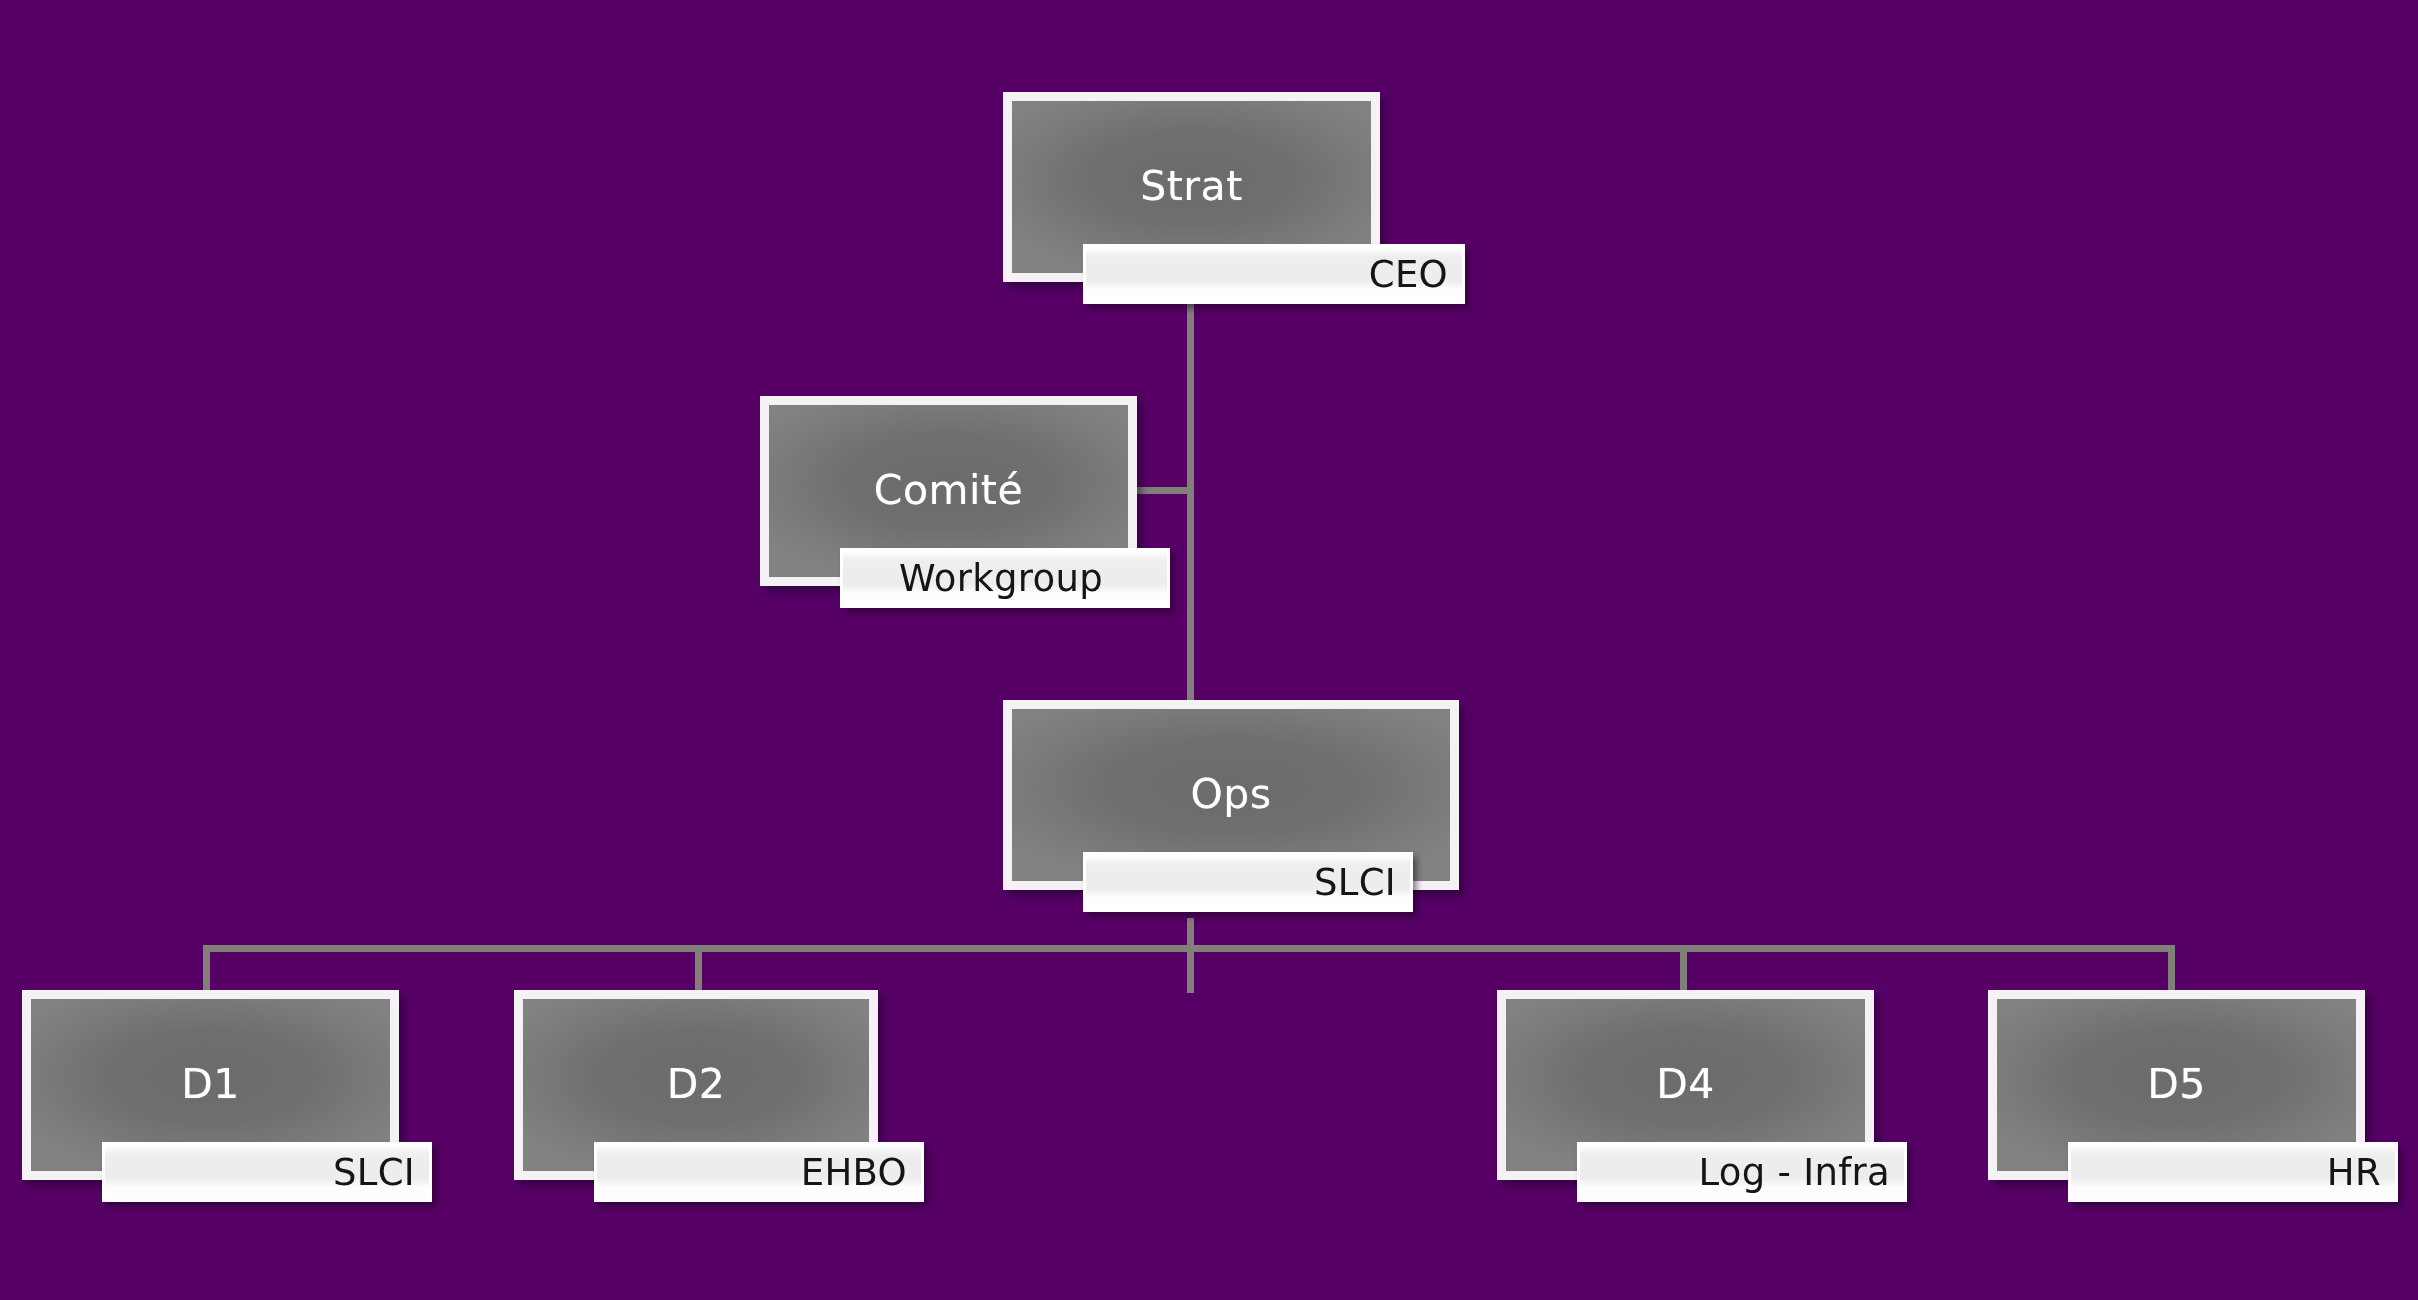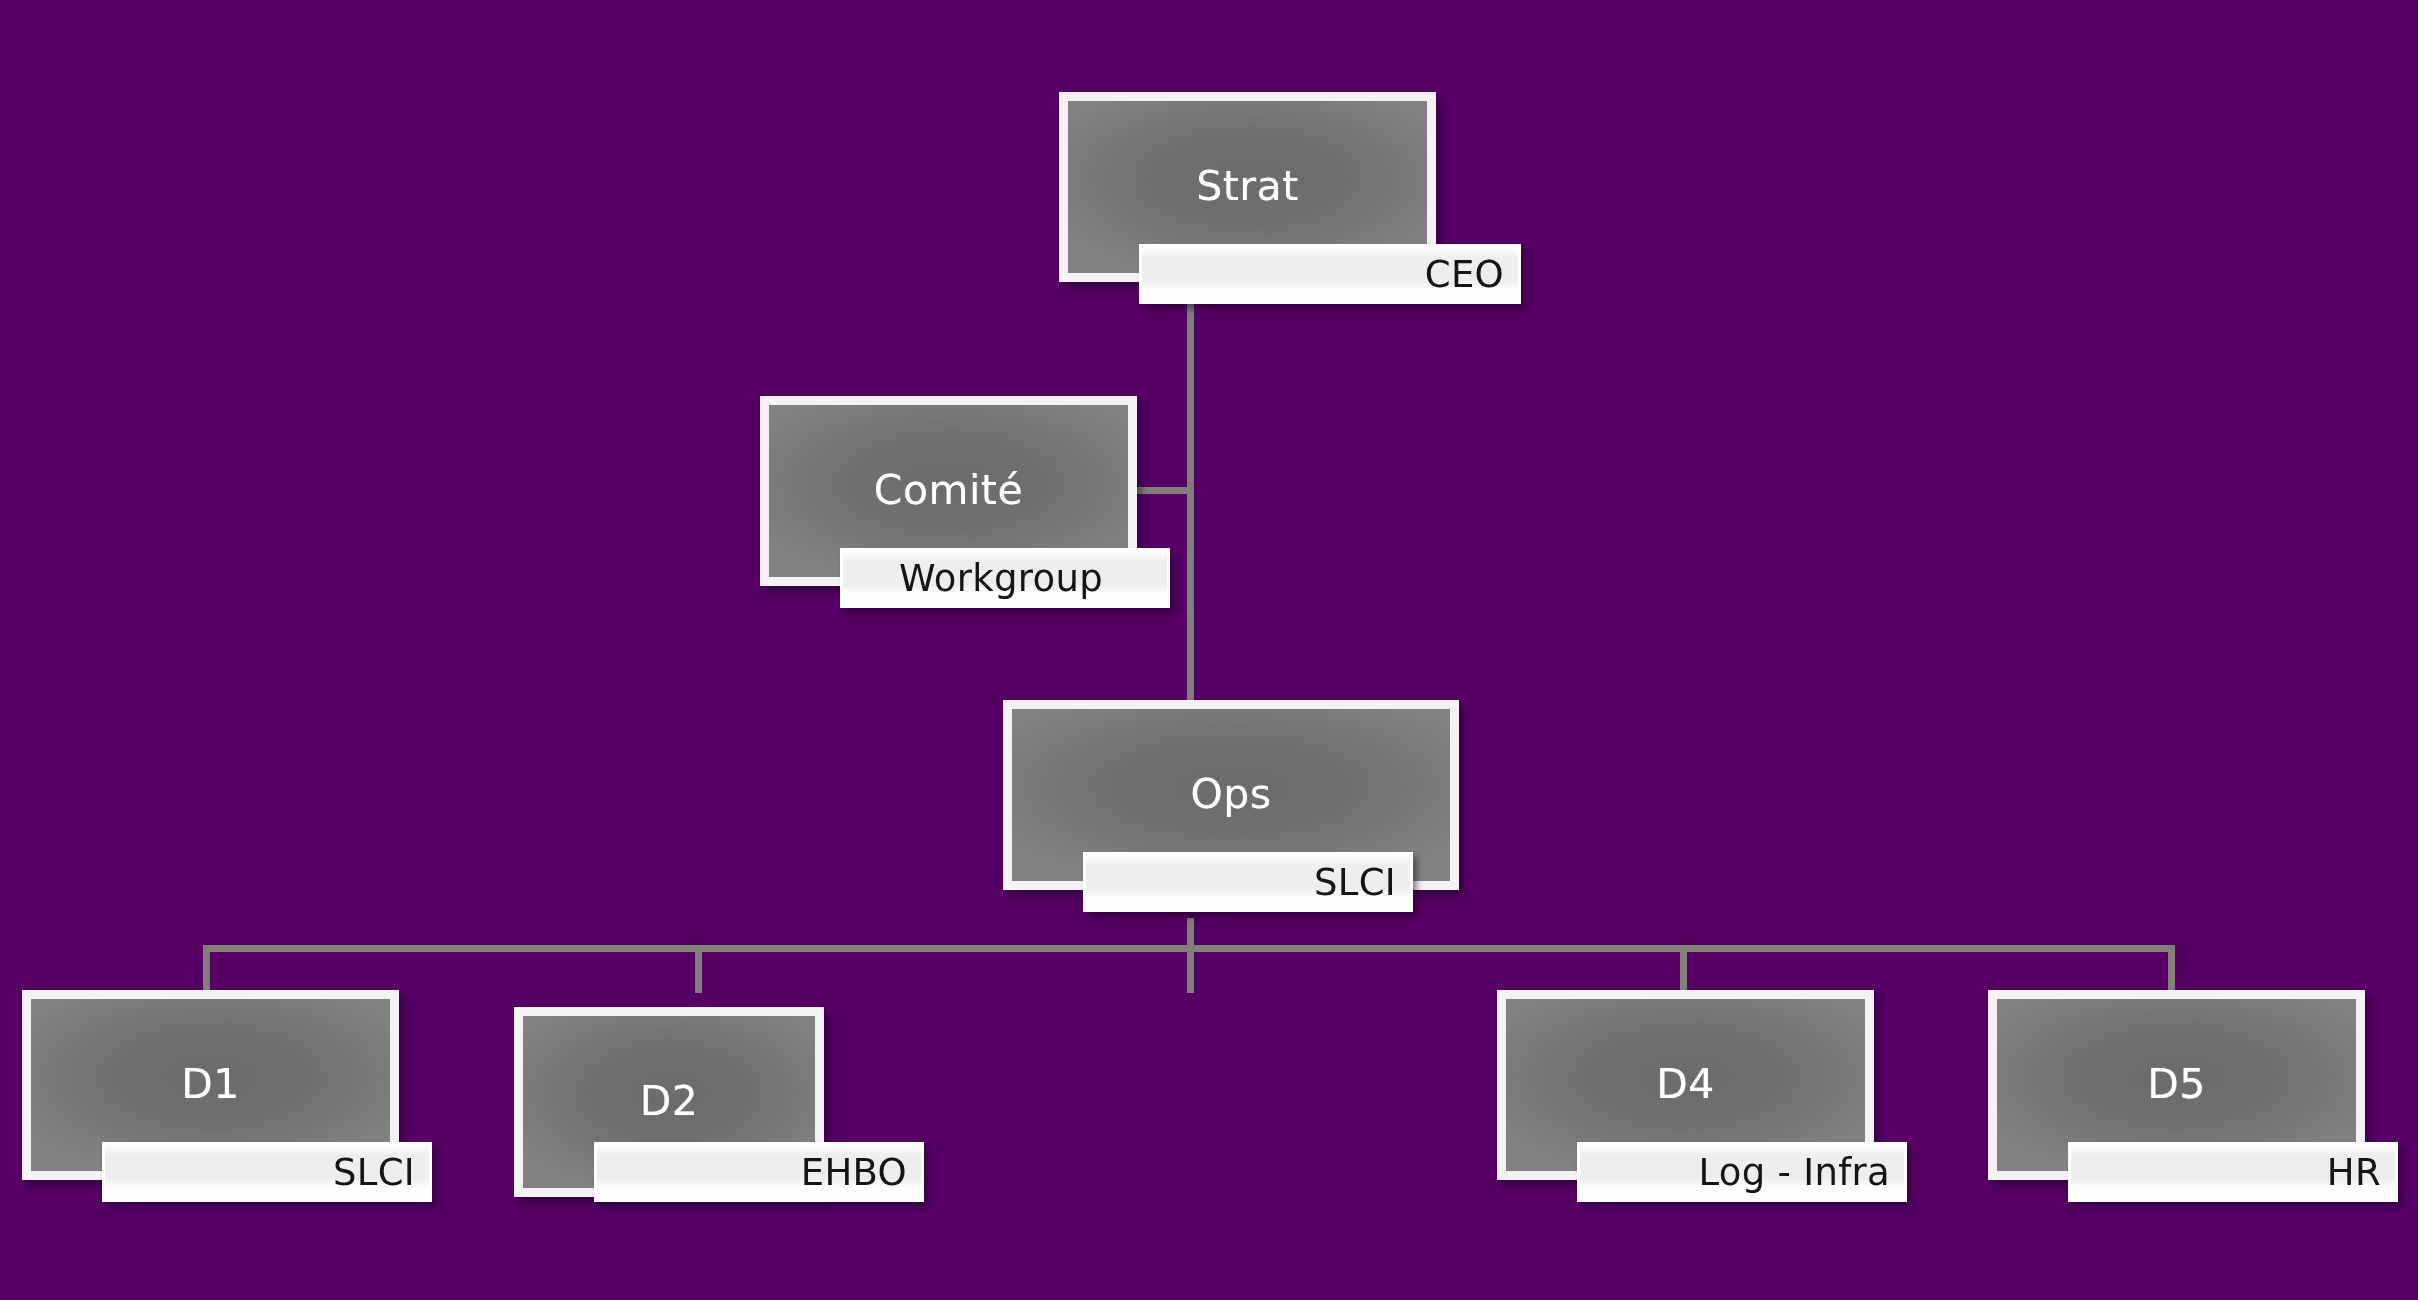--- a/index.html
+++ b/index.html
@@ -98,21 +98,21 @@
   <div class="conn v" style="left:1187px; top:918px; height:34px;"></div>
 
   <div class="conn h" style="left:203px; top:945px; width:1972px;"></div>
 
   <div class="conn v" style="left:203px; top:945px; height:48px;"></div>
   <div class="conn v" style="left:695px; top:945px; height:48px;"></div>
   <div class="conn v" style="left:1187px; top:945px; height:48px;"></div>
   <div class="conn v" style="left:1680px; top:945px; height:48px;"></div>
   <div class="conn v" style="left:2168px; top:945px; height:48px;"></div>
 
-  <div class="node" style="left:1059px; top:92px; width:410px; height:215px;">
+  <div class="node" style="left:1003px; top:92px; width:410px; height:215px;">
     <div class="node-box" style="width:377px; height:190px;">
       <div class="node-title">Strat</div>
     </div>
     <div class="node-tag" style="left:80px; top:152px; width:382px; height:60px;">
       <span>CEO</span>
     </div>
   </div>
 
   <div class="node" style="left:760px; top:396px; width:410px; height:215px;">
     <div class="node-box" style="width:377px; height:190px;">
@@ -135,21 +135,21 @@
   <div class="node" style="left:22px; top:990px; width:410px; height:215px;">
     <div class="node-box" style="width:377px; height:190px;">
       <div class="node-title">D1</div>
     </div>
     <div class="node-tag" style="left:80px; top:152px; width:330px; height:60px;">
       <span>SLCI</span>
     </div>
   </div>
 
   <div class="node" style="left:514px; top:990px; width:410px; height:215px;">
-    <div class="node-box" style="width:310px; height:190px;margin-top:17px;">
+    <div class="node-box" style="width:364px; height:190px;">
       <div class="node-title">D2</div>
     </div>
     <div class="node-tag" style="left:80px; top:152px; width:330px; height:60px;">
       <span>EHBO</span>
     </div>
   </div>
 
 
   <div class="node" style="left:1497px; top:990px; width:410px; height:215px;">
     <div class="node-box" style="width:377px; height:190px;padding-left:44px;">

